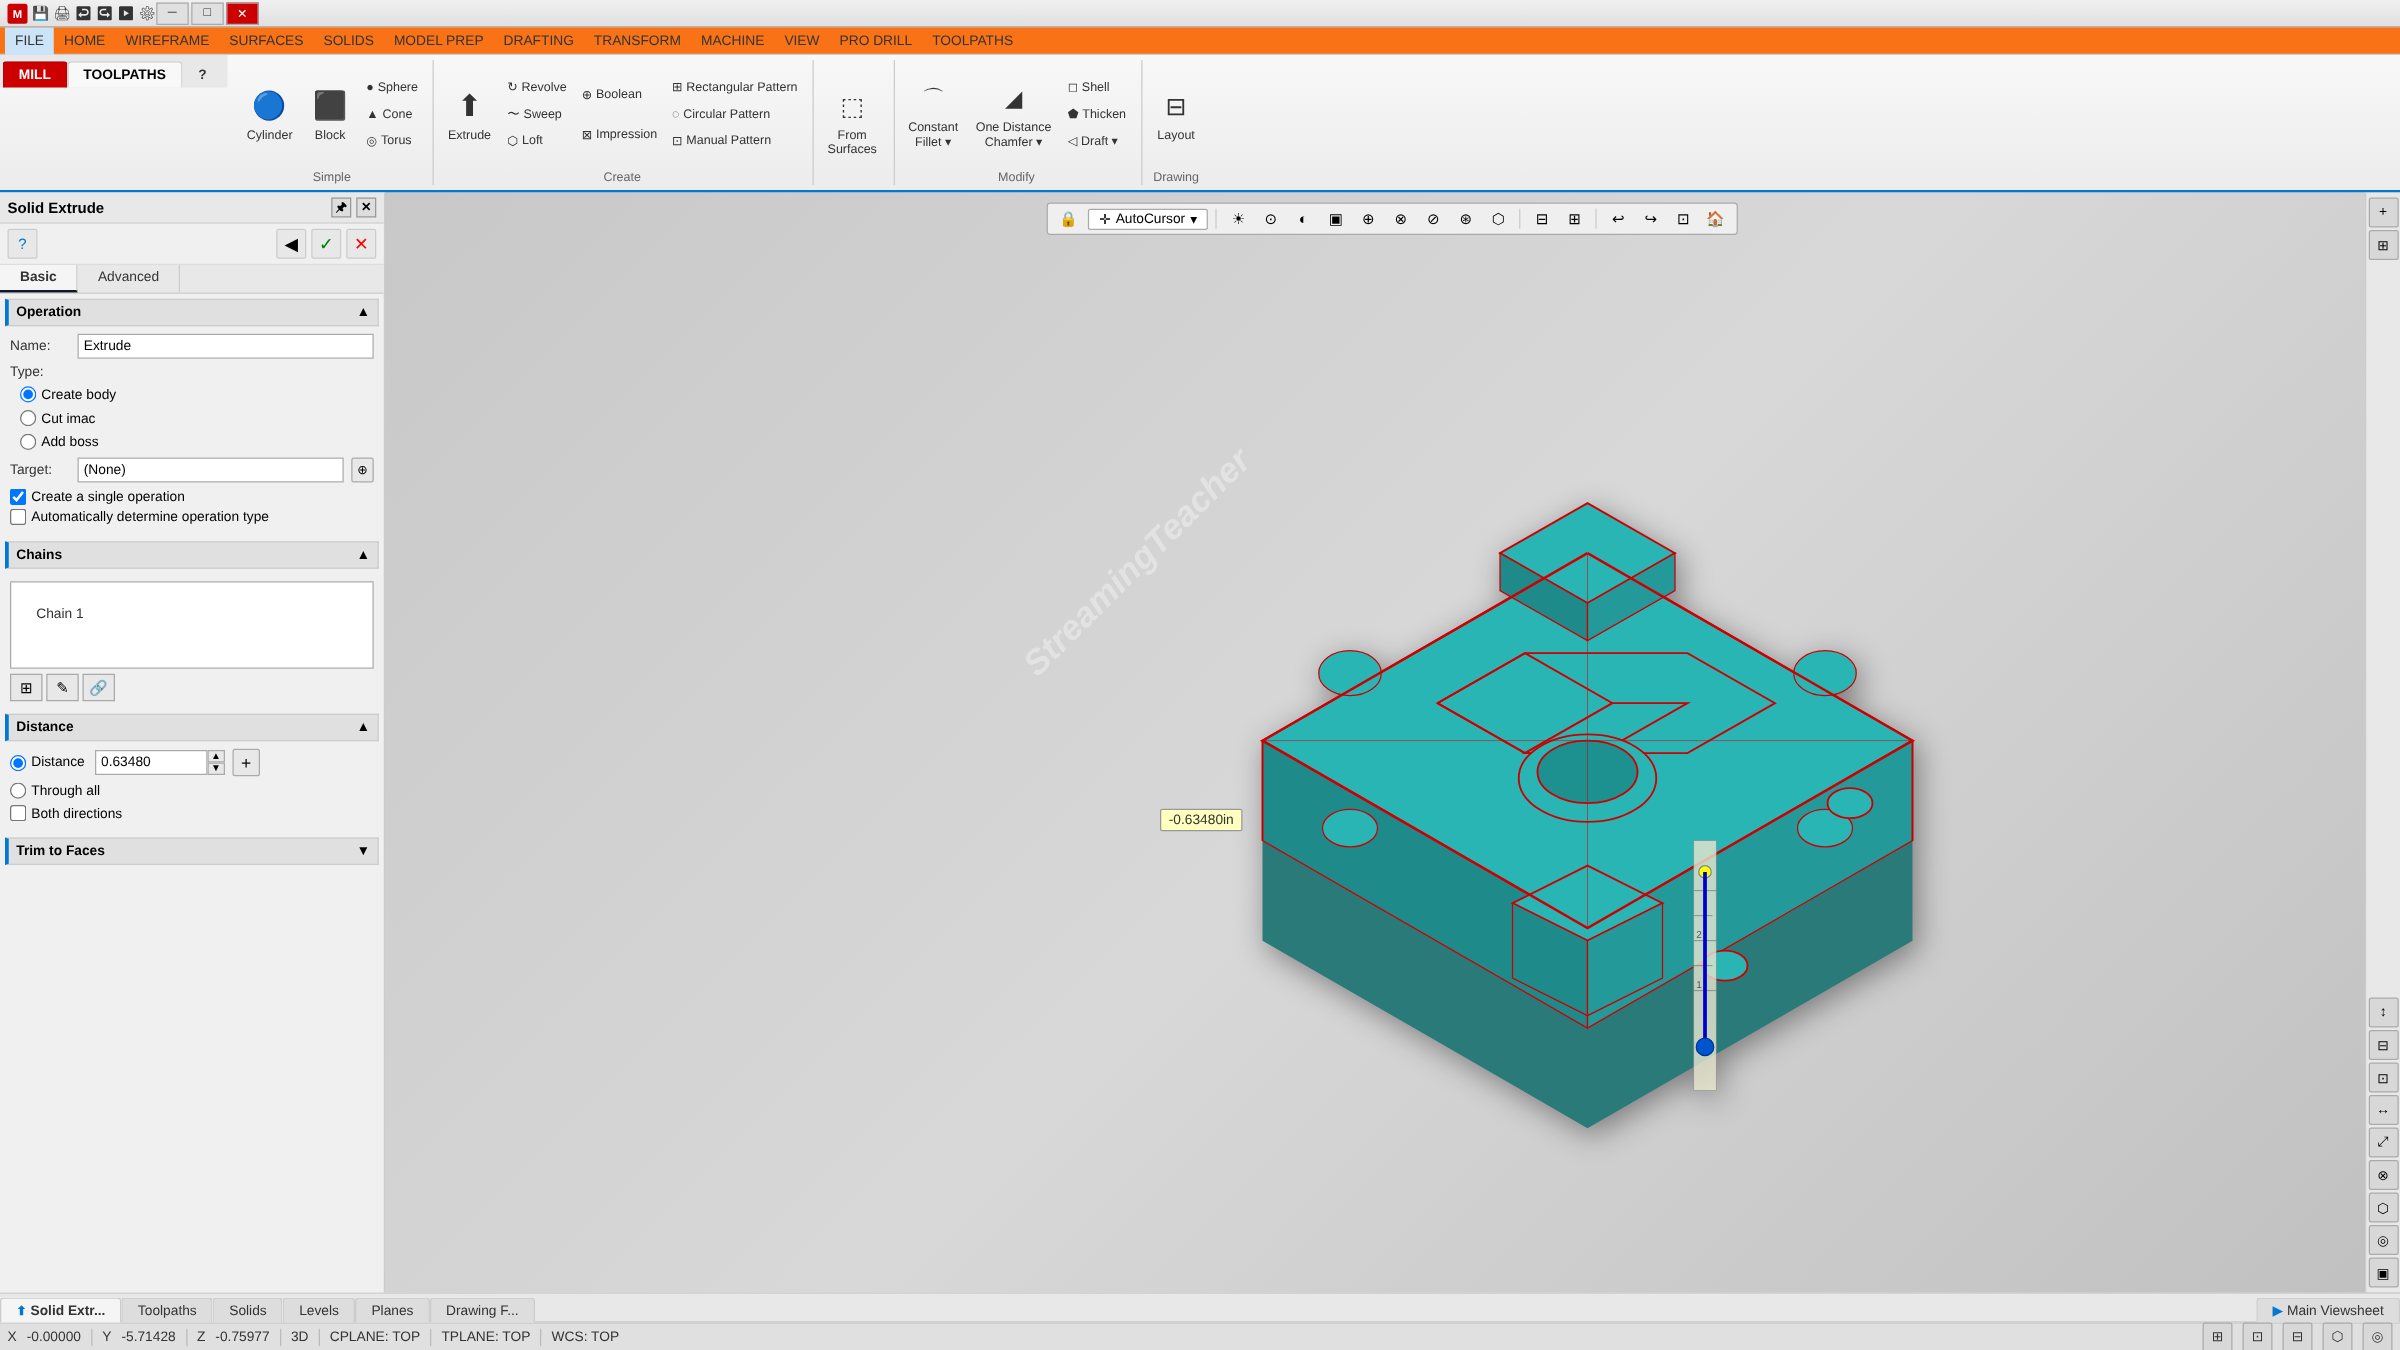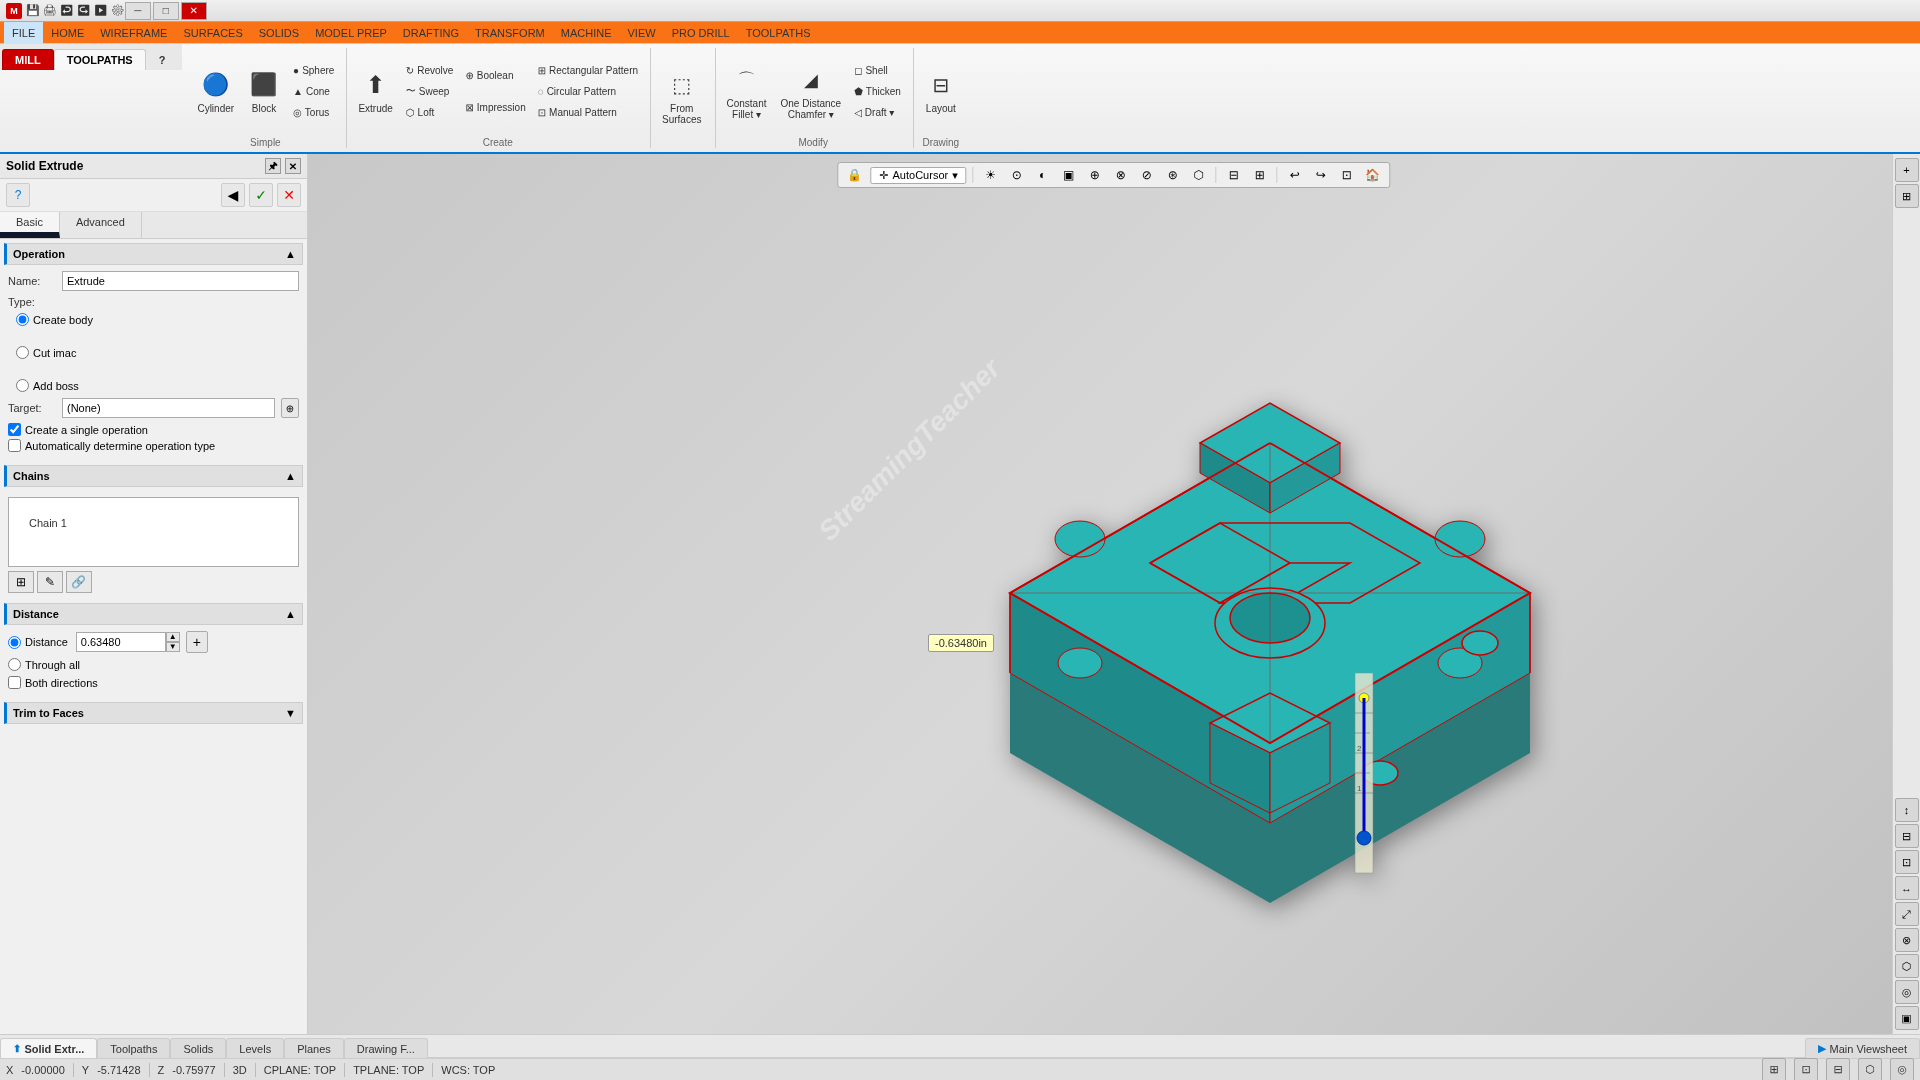--- a/index.html
+++ b/index.html
@@ -192,22 +192,22 @@
     }
     .panel-tab {
       padding: 4px 16px;
       cursor: pointer;
       font-size: 11px;
       color: #333;
       border-right: 1px solid #ccc;
     }
     .panel-tab.active {
       background: #f5f5f5;
-      font-weight: 400;
-      border-bottom: 6px solid #0f172a;
+      font-weight: 700;
+      border-bottom: 2px solid #0f172a;
       text-align: center;
     }
     .panel-top-icons {
       display: flex;
       align-items: center;
       padding: 4px 6px;
       gap: 4px;
       background: #f0f0f0;
       border-bottom: 1px solid #ddd;
     }
@@ -247,21 +247,21 @@
       min-width: 50px;
     }
     .form-input {
       flex: 1;
       height: 20px;
       border: 1px solid #aaa;
       background: white;
       padding: 1px 4px;
       font-size: 11px;
     }
-    .radio-group { display: flex; flex-direction: column; gap: 20px; padding-left: 8px; }
+    .radio-group { display: flex; flex-direction: column; gap: 6px; padding-left: 8px; }
     .radio-row { display: flex; align-items: center; gap: 4px; font-size: 11px; }
     .checkbox-row { display: flex; align-items: center; gap: 4px; font-size: 11px; margin-bottom: 3px; }
     .chain-list {
       border: 1px solid #aaa;
       background: white;
       min-height: 70px;
       padding: 18px;
       margin: 4px 0;
       font-size: 11px;
     }
@@ -792,21 +792,21 @@
 
           <circle cx="484" cy="415" r="5" fill="#ffff00" stroke="#888" stroke-width="1"></circle>
 
           <line x1="484" y1="415" x2="484" y2="555" stroke="#0000cc" stroke-width="3"></line>
 
           <circle cx="484" cy="555" r="7" fill="#0055cc" stroke="#003399" stroke-width="1"></circle>
         </g>
       </svg>
     </div>
 
-    <div class="dimension-tooltip" style="left: 620px; top: 480px;">
+    <div class="dimension-tooltip" style="left: 620px; top: 493px;">
       <span>-0.63480in</span>
     </div>
 
     <div class="right-toolbar" style="position:absolute;right:0;top:0;bottom:0;">
       <div class="rt-btn">+</div>
       <div class="rt-btn">⊞</div>
       <div style="flex:1;"></div>
       <div class="rt-btn">↕</div>
       <div class="rt-btn">⊟</div>
       <div class="rt-btn">⊡</div>

